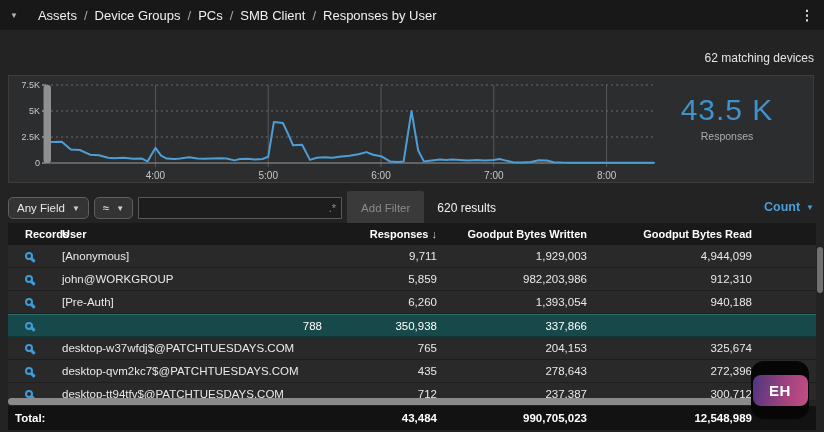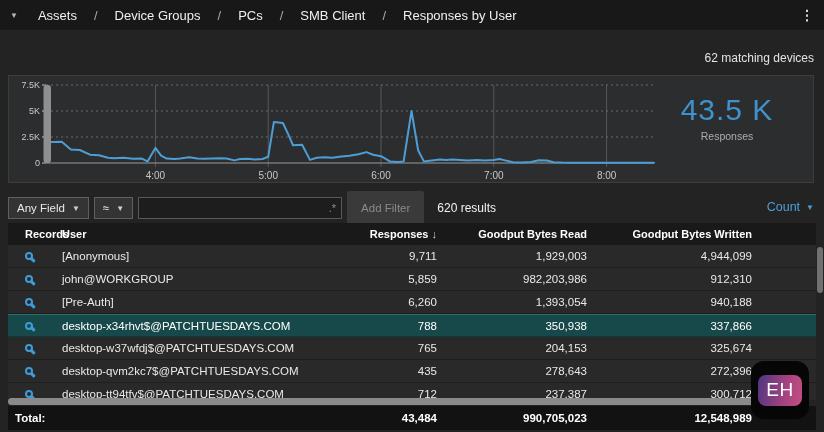--- a/index.html
+++ b/index.html
@@ -9,50 +9,50 @@
     background:#232323;
     font-family:"Liberation Sans", sans-serif;
     color:#e8e8e8;
   }
   
   .topbar {
     position:absolute; left:0; top:0; width:824px; height:30px;
     background:#181818; display:flex; align-items:center; padding:0 10px;
   }
   .nav-caret { font-size:8px; color:#b5b5b5; margin-right:20px; cursor:pointer; }
-  .breadcrumb { display:flex; align-items:center; gap:17px; font-size:13px; color:#f0f0f0; }
+  .breadcrumb { display:flex; align-items:center; gap:7px; font-size:13px; color:#f0f0f0; }
   .crumb { cursor:pointer; white-space:nowrap; }
   .crumb-sep { color:#a8a8a8; }
   .kebab { margin-left:auto; color:#d5d5d5; font-size:14px; font-weight:bold; cursor:pointer; line-height:1; }
   .matching { position:absolute; top:51px; right:10px; font-size:12px; color:#e3e3e3; cursor:pointer; }
 
   
   .chart-panel {
     position:absolute; left:8px; top:75px; width:806px; height:108px;
     background:#2c2d2e; border:1px solid #3d3d3d;
   }
   .chart-svg { display:block; }
   .metric { position:absolute; right:6px; top:17px; width:160px; text-align:center; }
   .metric-value { font-size:30px; color:#3f93cc; letter-spacing:1px; }
   .metric-label { font-size:10.5px; color:#a9aeb1; margin-top:3px; }
 
   
   .filter-bar { position:absolute; left:8px; top:196px; height:24px; display:flex; align-items:center; gap:5px; font-size:11.5px; }
   .dd { display:inline-flex; align-items:center; gap:7px; background:#343434; border:1px solid #5f5f5f;
-        color:#e8e8e8; height:22px; padding:0 8px; border-radius:0; cursor:pointer; white-space:nowrap; }
+        color:#e8e8e8; height:22px; padding:0 8px; border-radius:5px; cursor:pointer; white-space:nowrap; }
   .dd-caret { font-size:8px; color:#cfcfcf; }
   .input-wrap { position:relative; }
   .filter-input { width:204px; height:22px; background:#1d1d1d; border:1px solid #585858; color:#e8e8e8;
         padding:0 22px 0 7px; font-size:11.5px; font-family:"Liberation Sans",sans-serif; }
   .regex-hint { position:absolute; right:6px; top:5px; color:#8f8f8f; font-size:11px; pointer-events:none; }
   .add-filter { height:34px; background:#3a3a3a; color:#8a8a8a; border:none; padding:0 14px;
         font-size:11.5px; border-radius:2px; font-family:"Liberation Sans",sans-serif; }
   .results { color:#f2f2f2; font-size:12px; margin-left:8px; }
   .count-dd { position:absolute; right:10px; top:200px; color:#4a9ed8; font-size:12.5px;
-        display:flex; gap:6px; align-items:center; cursor:pointer; }
+        display:flex; gap:6px; align-items:center; cursor:pointer;font-weight:bold; }
   .count-dd .dd-caret { color:#4a9ed8; }
 
   
   .tgrid { display:grid; grid-template-columns:42px 272px 115px 150px 165px 1fr; align-items:center; }
   .table-header {
     position:absolute; left:8px; top:223px; width:808px; height:22px;
     background:#191919; font-size:11px; font-weight:bold; color:#ffffff;
   }
   .th-records { padding-left:17px; }
   .th-user { padding-left:12px; cursor:pointer; }
@@ -73,24 +73,24 @@
 
   .total-row {
     position:absolute; left:8px; top:406px; width:808px; height:24px;
     background:#121212; font-size:11.5px; font-weight:bold; color:#ffffff;
   }
   .total-label { grid-column:1 / 3; padding-left:7px; }
 
   
   .eh-logo { position:absolute; left:751px; top:361px; width:58px; height:58px; background:#060606;
         border-radius:13px; display:flex; align-items:center; justify-content:center; }
-  .eh-badge { width:44px; height:31px; border-radius:8px;
+  .eh-badge { width:55px; height:31px; border-radius:8px;
         background:linear-gradient(100deg,#4f3680 0%,#a8447f 65%,#c44e84 100%);
         display:flex; align-items:center; justify-content:center;
-        color:#fff; font-weight:normal; font-size:19px; letter-spacing:0.5px; }
+        color:#fff; font-weight:bold; font-size:15px; letter-spacing:0.5px; }
 </style>
 </head>
 <body>
 
 <div class="topbar">
   <span class="nav-caret">▼</span>
   <div class="breadcrumb">
     <span class="crumb">Assets</span>
     <span class="crumb-sep">/</span>
     <span class="crumb">Device Groups</span>
@@ -159,22 +159,22 @@
   <span>Count</span>
   <span class="dd-caret">▼</span>
 </div>
 
 <div class="table-header tgrid">
   <div class="th-records">Records</div>
   <div class="th-user">User</div>
   <div class="th-num">
     <span>Responses</span><span class="sort-arrow">↓</span>
   </div>
+  <div class="th-num">Goodput Bytes Written</div>
   <div class="th-num">Goodput Bytes Read</div>
-  <div class="th-num">Goodput Bytes Written</div>
   <div></div>
 </div>
 
 <div class="rows">
     <div class="row tgrid">
       <div class="cell-icon">
         <span class="mag"></span>
       </div>
       <div class="cell-user">[Anonymous]</div>
       <div class="cell-num">9,711</div>
@@ -199,21 +199,20 @@
       <div class="cell-user">[Pre-Auth]</div>
       <div class="cell-num">6,260</div>
       <div class="cell-num">1,393,054</div>
       <div class="cell-num">940,188</div>
       <div class=""></div>
     </div>
     <div class="row tgrid selected">
       <div class="cell-icon">
         <span class="mag"></span>
       </div>
-      <div class="cell-user">desktop-x34rhvt$@PATCHTUESDAYS.COM</div>
       <div class="cell-num">788</div>
       <div class="cell-num">350,938</div>
       <div class="cell-num">337,866</div>
       <div class=""></div>
     </div>
     <div class="row tgrid">
       <div class="cell-icon">
         <span class="mag"></span>
       </div>
       <div class="cell-user">desktop-w37wfdj$@PATCHTUESDAYS.COM</div>

